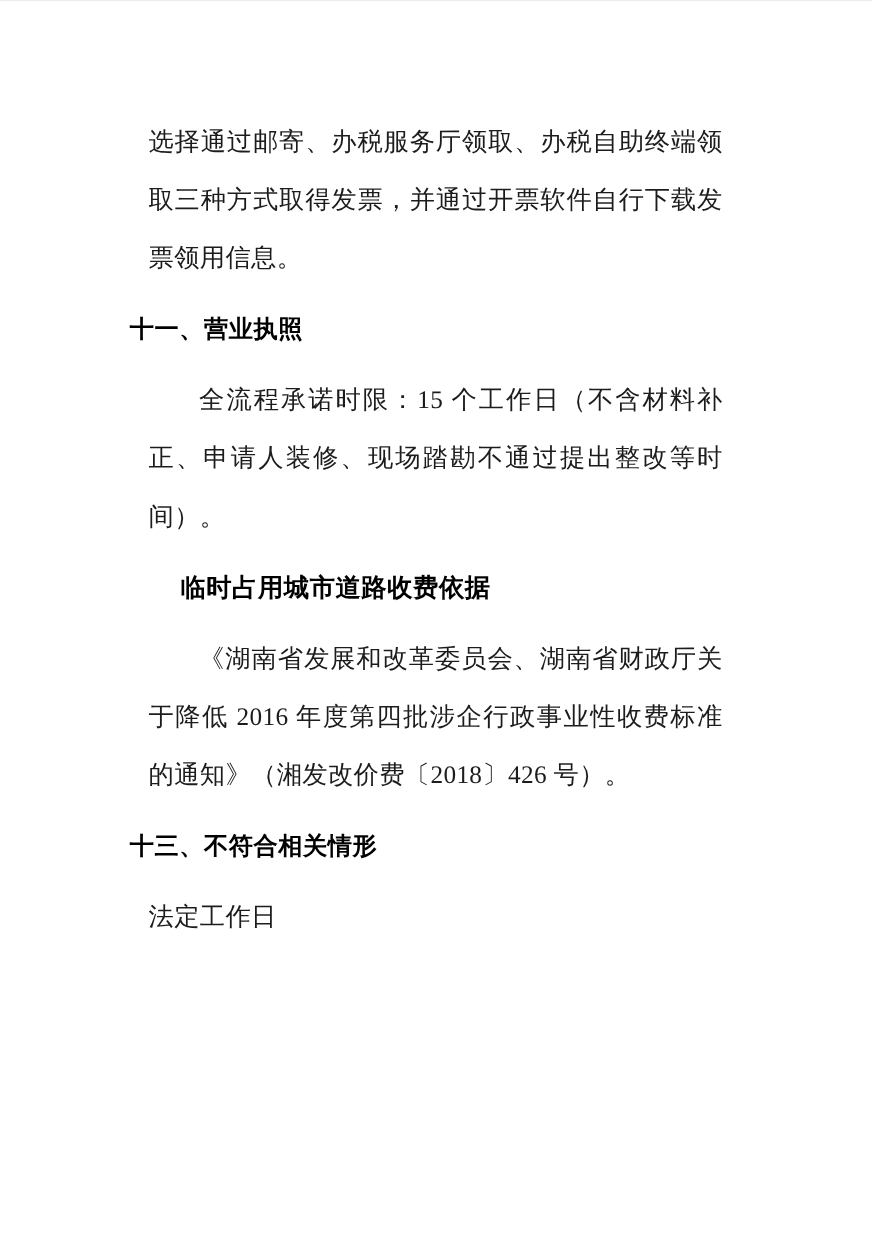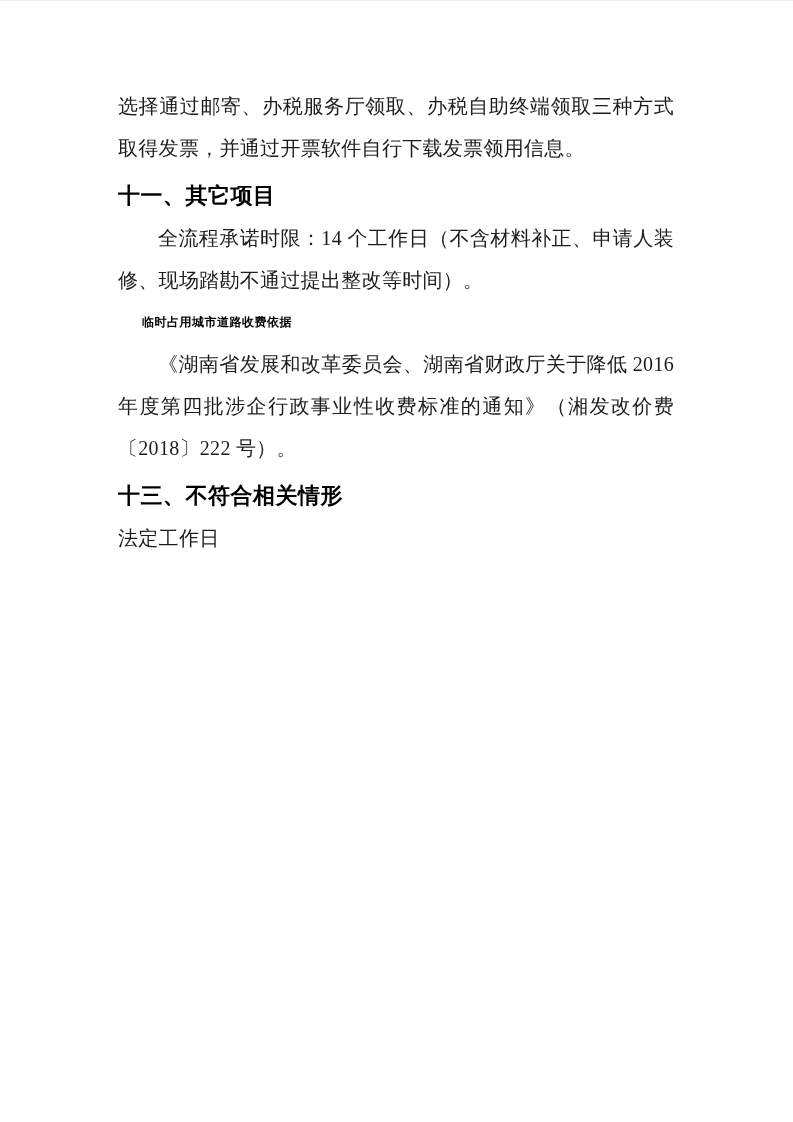--- a/index.html
+++ b/index.html
@@ -17,44 +17,44 @@
     font-family: "Liberation Serif", "DejaVu Serif", serif;
     color: #1c1c1c;
   }
   .content {
     position: absolute;
     left: 118px;
     top: 84px;
     width: 556px;
   }
   .content p.body {
-    margin: 0;
-    font-size: 20px;
-    line-height: 42px;
+    margin: 17px;
+    font-size: 23px;
+    line-height: 53px;
     text-align: justify;
     text-justify: inter-ideograph;
     letter-spacing: 0.3px;
   }
   .content p.body.indent {
     text-indent: 2em;
   }
   .content h2.heading {
     margin: 6px 0 0 0;
     font-family: "Liberation Sans", "DejaVu Sans", sans-serif;
     font-weight: bold;
     font-size: 22px;
     line-height: 42px;
     color: #000000;
     letter-spacing: 0.5px;
   }
   .content h3.subheading {
     margin: 0;
     font-family: "Liberation Sans", "DejaVu Sans", sans-serif;
     font-weight: bold;
-    font-size: 12px;
+    font-size: 23px;
     line-height: 42px;
     color: #000000;
     text-indent: 2em;
     letter-spacing: 0.5px;
   }
   .page-footer {
     position: absolute;
     left: 16px;
     top: 1023px;
     width: 100%;
@@ -63,21 +63,21 @@
     font-size: 13px;
     color: #222222;
   }
 </style>
 </head>
 <body>
 
 <div class="page">
   <div class="content">
     <p class="body">选择通过邮寄、办税服务厅领取、办税自助终端领取三种方式取得发票，并通过开票软件自行下载发票领用信息。</p>
-    <h2 class="heading">十一、其它项目</h2>
-    <p class="body indent">全流程承诺时限：14 个工作日（不含材料补正、申请人装修、现场踏勘不通过提出整改等时间）。</p>
+    <h2 class="heading">十一、营业执照</h2>
+    <p class="body indent">全流程承诺时限：15 个工作日（不含材料补正、申请人装修、现场踏勘不通过提出整改等时间）。</p>
     <h3 class="subheading">临时占用城市道路收费依据</h3>
-    <p class="body indent">《湖南省发展和改革委员会、湖南省财政厅关于降低 2016 年度第四批涉企行政事业性收费标准的通知》（湘发改价费〔2018〕222 号）。</p>
+    <p class="body indent">《湖南省发展和改革委员会、湖南省财政厅关于降低 2016 年度第四批涉企行政事业性收费标准的通知》（湘发改价费〔2018〕426 号）。</p>
     <h2 class="heading">十三、不符合相关情形</h2>
     <p class="body">法定工作日</p>
   </div>
   <div class="page-footer">16</div>
 </div>
 
 </body></html>

